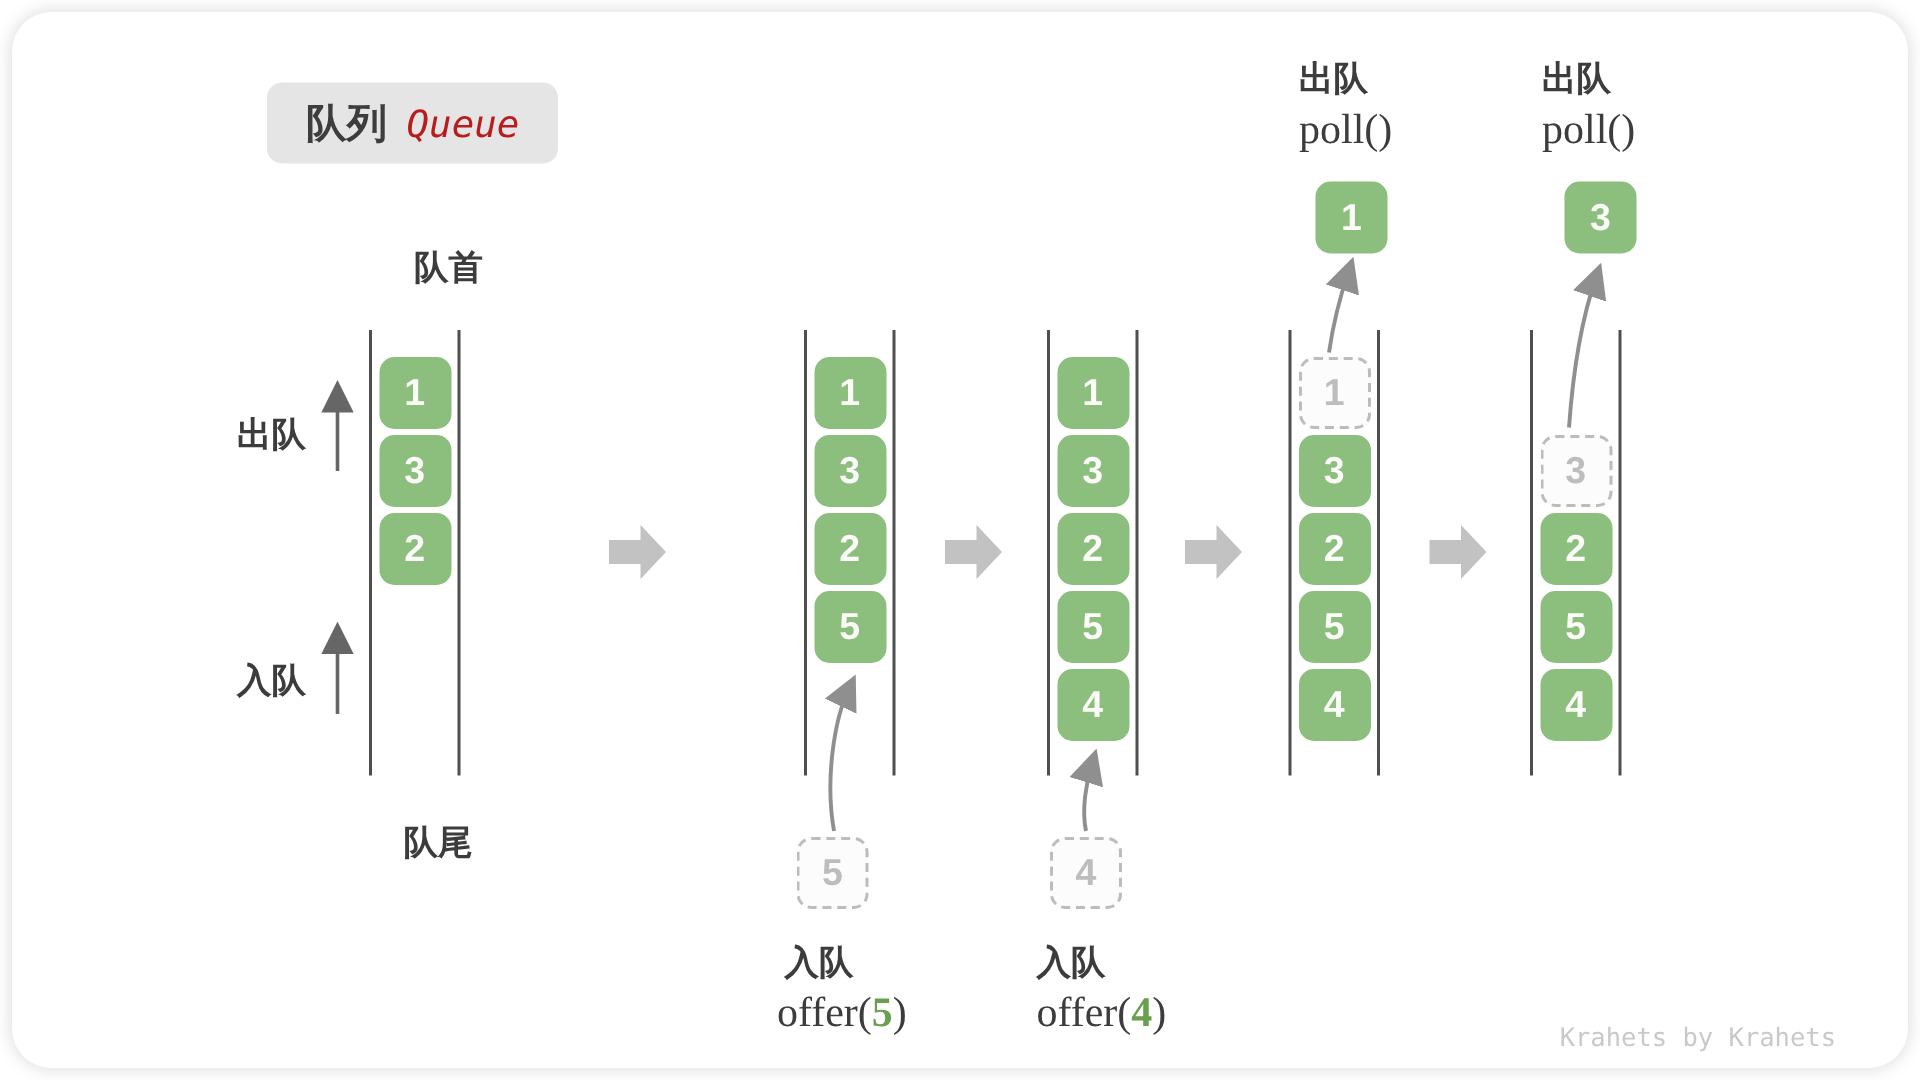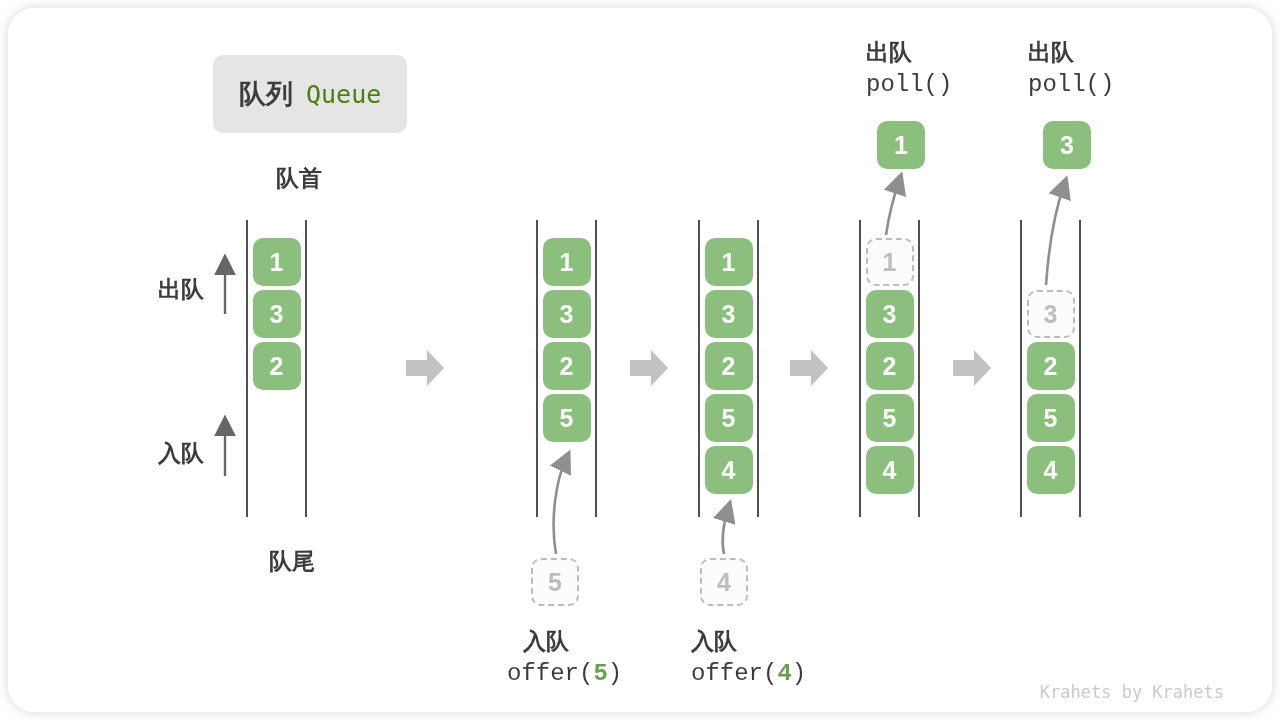--- a/index.html
+++ b/index.html
@@ -1,24 +1,24 @@
 <!DOCTYPE html>
 <html><head>
 <meta charset="utf-8">
 <style>
   html,body{margin:0;padding:0;background:#ffffff;}
   .stage{position:relative;width:1280px;height:720px;font-family:"Liberation Sans",sans-serif;}
   .card{position:absolute;left:8px;top:8px;right:8px;bottom:8px;background:#ffffff;
         border-radius:26px;box-shadow:0 0 12px rgba(0,0,0,.16);overflow:hidden;}
-  .badge{position:absolute;left:170px;top:47px;height:54px;padding:12px 26px;background:#e5e5e5;
-         border-radius:10px;display:flex;align-items:center;gap:13px;margin-left:35px;}
+  .badge{position:absolute;left:170px;top:47px;height:54px;padding:0 26px;background:#e5e5e5;
+         border-radius:10px;display:flex;align-items:center;gap:13px;}
   .badge .zh{font-size:27px;font-weight:700;color:#3d3d3d;}
-  .badge .en{font-family:"DejaVu Sans Mono",monospace;font-size:25px;color:#4d7c0f;}
+  .badge .en{font-family:"DejaVu Sans Mono",monospace;font-size:25px;color:#b91c1c;font-style:italic;}
   .zhlbl{position:absolute;font-size:23px;font-weight:700;color:#3c3c3c;white-space:nowrap;}
-  .code{position:absolute;font-family:Liberation Mono, monospace;font-size:24px;color:#3c3c3c;white-space:nowrap;}
+  .code{position:absolute;font-family:Liberation Serif, serif;font-size:28px;color:#3c3c3c;white-space:nowrap;}
   .code .arg{color:#69a050;font-weight:700;}
   .queue-col{position:absolute;top:212px;height:297px;width:61px;box-sizing:border-box;
              border-left:2px solid #4f4f4f;border-right:2px solid #4f4f4f;}
   .box{position:absolute;width:48px;height:48px;border-radius:10px;display:flex;
        align-items:center;justify-content:center;font-size:25px;font-weight:700;box-sizing:border-box;}
   .box.green{background:#8cbe7e;color:#fbfbf8;}
   .box.dashed{background:#fcfcfc;border:2px dashed #bcbcbc;color:#bdbdbd;}
   .overlay{position:absolute;left:0;top:0;width:1280px;height:720px;pointer-events:none;}
   .watermark{position:absolute;right:48px;top:674px;font-family:"DejaVu Sans Mono",monospace;
              font-size:17px;color:#c9c9c9;}
@@ -77,21 +77,21 @@
     <div class="zhlbl" style="left:858px;top:29px;">出队</div>
     <div class="code" style="left:858px;top:63px;">poll()</div>
     <div class="box green" style="left:869px;top:113px;">1</div>
 
     <div class="zhlbl" style="left:1020px;top:29px;">出队</div>
     <div class="code" style="left:1020px;top:63px;">poll()</div>
     <div class="box green" style="left:1035px;top:113px;">3</div>
 
     <div class="box dashed" style="left:523px;top:550px;">5</div>
     <div class="zhlbl" style="left:515px;top:618px;">入队</div>
-    <div class="code" style="left:499px;top:652px;"><span>offer(</span><span class="arg">5</span><span>)</span></div>
+    <div class="code" style="left:510px;top:652px;"><span>offer(</span><span class="arg">5</span><span>)</span></div>
 
     <div class="box dashed" style="left:692px;top:550px;">4</div>
     <div class="zhlbl" style="left:683px;top:618px;">入队</div>
     <div class="code" style="left:683px;top:652px;"><span>offer(</span><span class="arg">4</span><span>)</span></div>
 
     <svg class="overlay" viewBox="0 0 1280 720">
       <defs>
         <marker id="ah-gray" markerWidth="9" markerHeight="9" refX="5" refY="4.5" orient="auto">
           <path d="M0,0 L9,4.5 L0,9 z" fill="#8f8f8f"></path>
         </marker>

